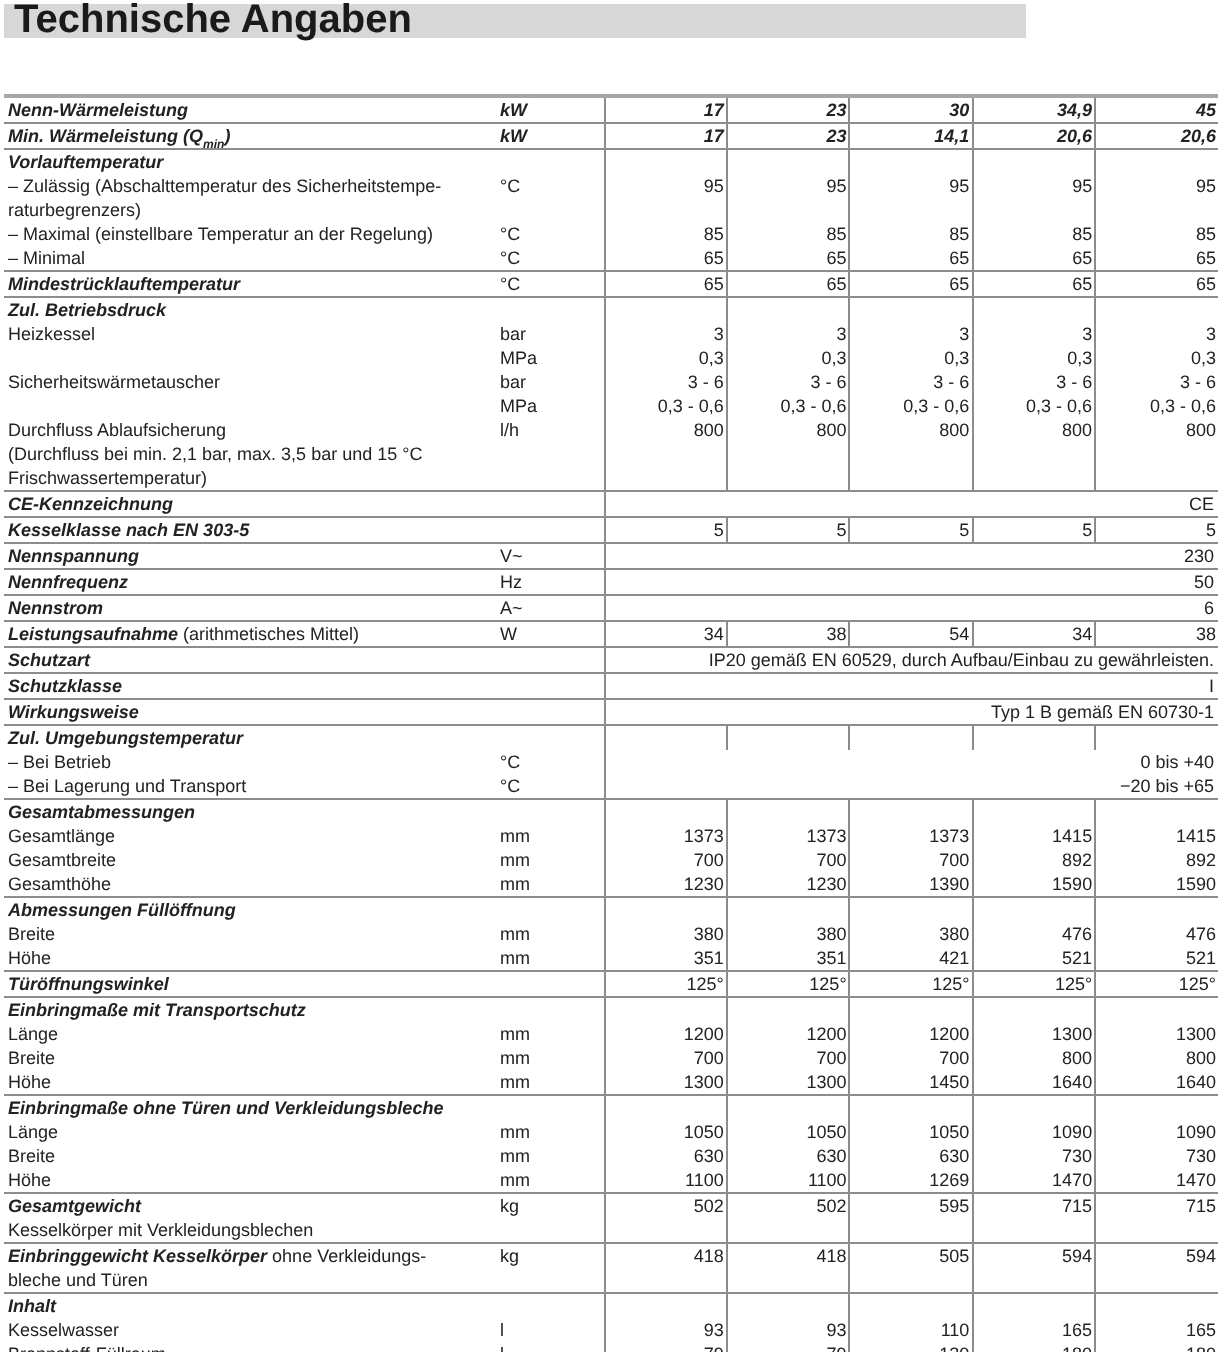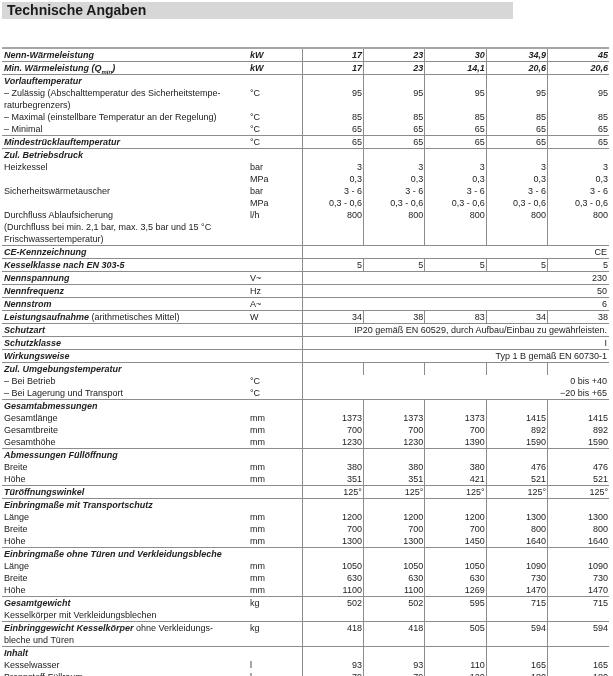--- a/index.html
+++ b/index.html
@@ -1,18 +1,18 @@
 <!DOCTYPE html>
 <html><head>
 <meta charset="utf-8">
 <style>
   html,body{margin:0;padding:0;background:#fff;}
   body{width:613px;height:676px;overflow:hidden;position:relative;font-family:"Liberation Sans",sans-serif;color:#222;}
   .title-bar{position:absolute;left:2px;top:2px;width:511px;height:17px;background:#d7d7d7;}
-  .title-bar span{position:absolute;left:5px;top:0px;font-size:14px;font-weight:bold;color:#1a1a1a;line-height:17px;}
+  .title-bar span{position:absolute;left:5px;top:0px;font-size:20px;font-weight:bold;color:#1a1a1a;line-height:17px;}
   table{position:absolute;left:2px;top:47px;border-collapse:collapse;font-size:9px;line-height:12px;table-layout:fixed;width:607px;}
   col.c0{width:246px;} col.c1{width:54px;} col.cv{width:61.4px;}
   td{padding:0 2px;vertical-align:top;white-space:nowrap;}
   td.v{text-align:right;border-left:1px solid #8c8c8c;padding-right:1px;}
   td.span{text-align:right;border-left:1px solid #8c8c8c;}
   tr.top td{border-top:1px solid #8c8c8c;}
   tr.topd td{border-top:2px solid #a6a6a6;}
   .b{font-weight:bold;font-style:italic;}
   sub{font-size:6px;line-height:0;}
 </style>
@@ -205,21 +205,21 @@
       <tr class="top">
         <td><span class="b">Nennstrom</span></td>
         <td>A~</td>
         <td colspan="5" class="span">6</td>
       </tr>
       <tr class="top">
         <td><span class="b">Leistungsaufnahme</span><span> (arithmetisches Mittel)</span></td>
         <td>W</td>
         <td class="v">34</td>
         <td class="v">38</td>
-        <td class="v">83</td>
+        <td class="v">54</td>
         <td class="v">34</td>
         <td class="v">38</td>
       </tr>
       <tr class="top">
         <td><span class="b">Schutzart</span></td>
         <td></td>
         <td colspan="5" class="span">IP20 gemäß EN 60529, durch Aufbau/Einbau zu gewährleisten.</td>
       </tr>
       <tr class="top">
         <td><span class="b">Schutzklasse</span></td>

